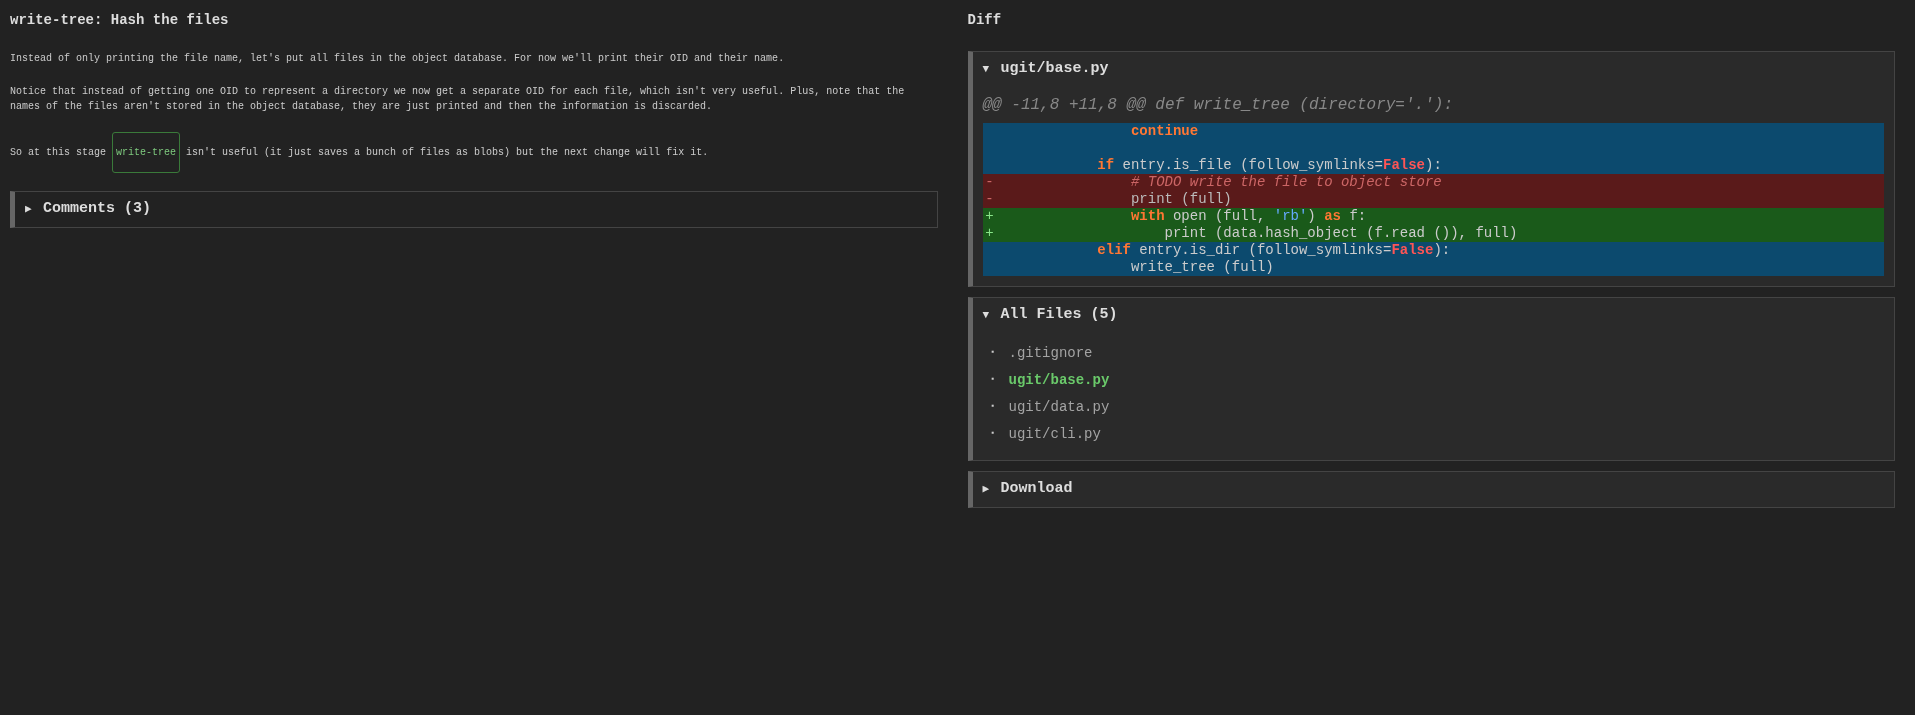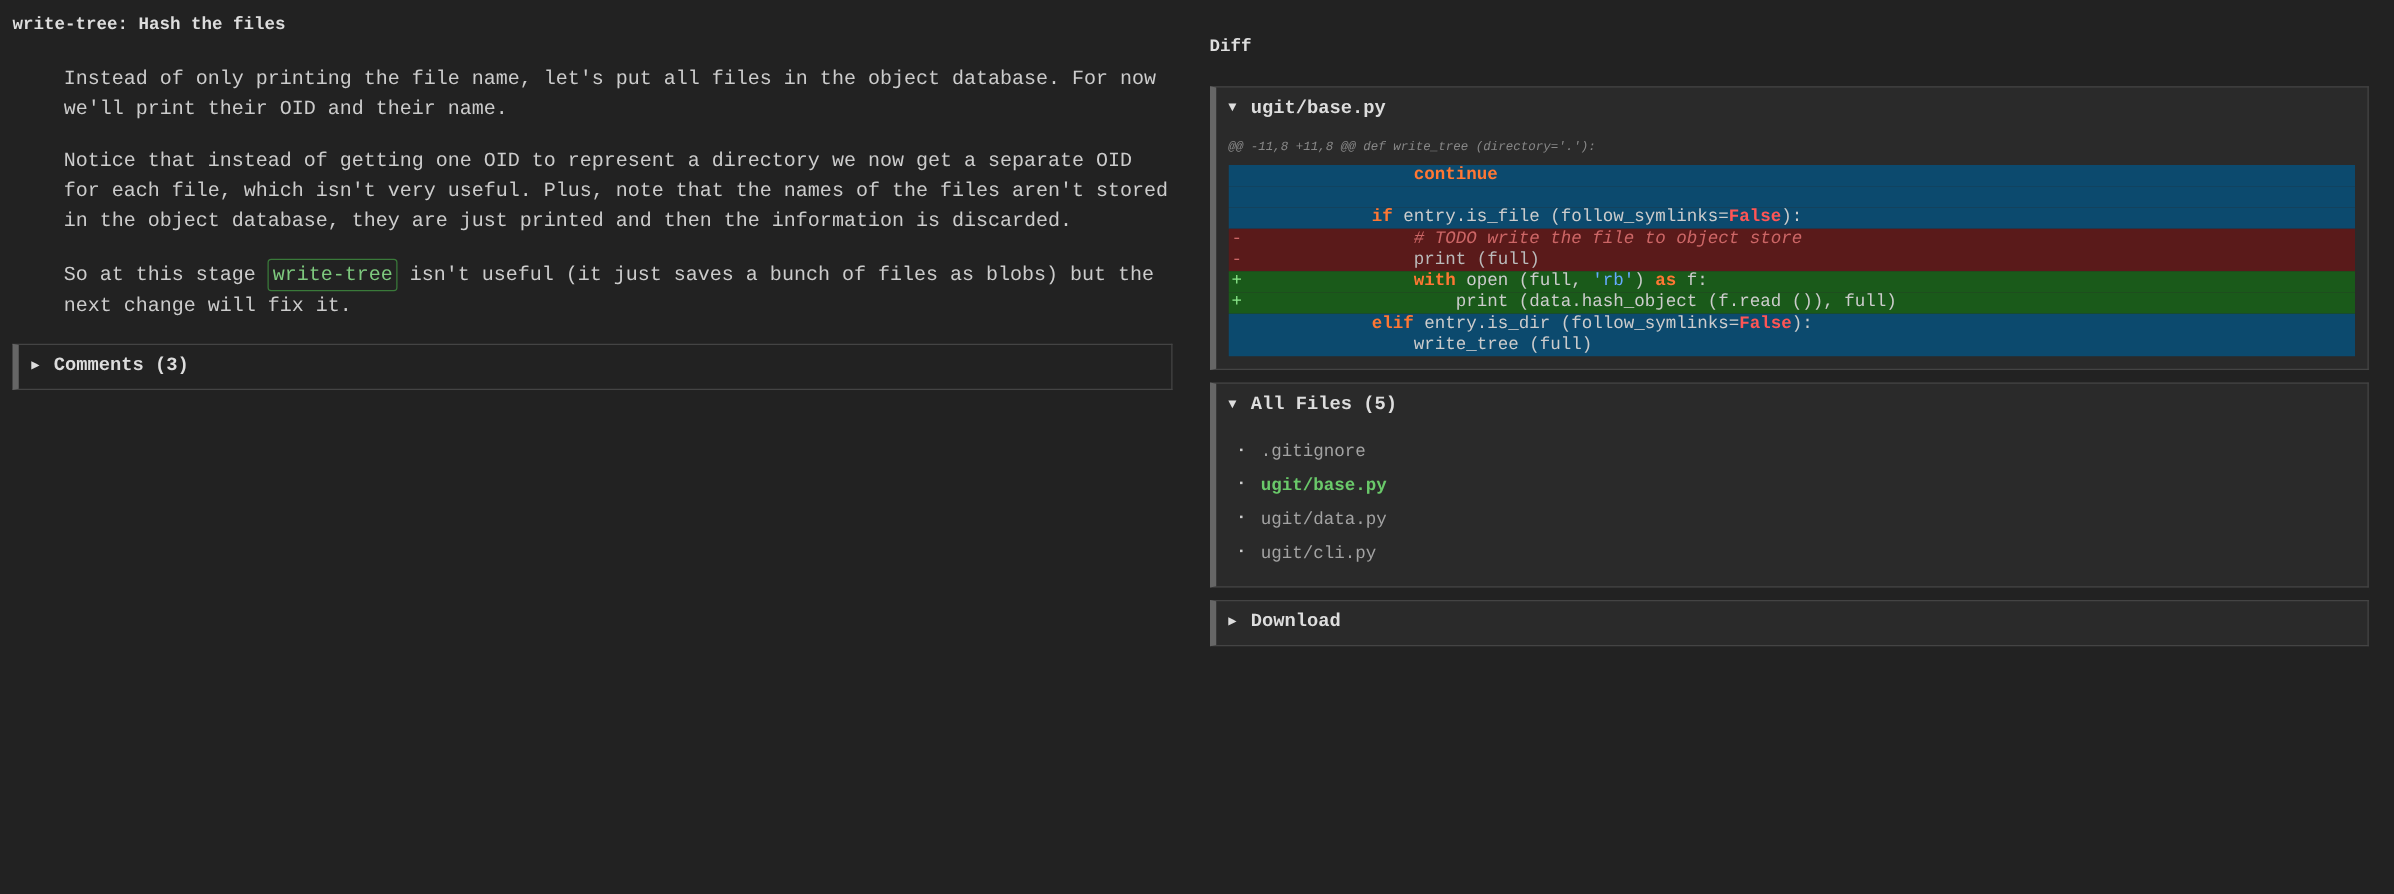--- a/index.html
+++ b/index.html
@@ -13,39 +13,37 @@
       width: 1915px;
       min-height: 715px;
     }
     .left-col {
       width: 50%;
       padding: 10px 20px 10px 10px;
     }
     .right-col {
       width: 50%;
       padding: 10px 20px 10px 10px;
-      margin-top: 18px;
     }
     h2 {
       color: #ddd;
       font-size: 14px;
       font-weight: bold;
       margin-bottom: 20px;
     }
     p {
       color: #ccc;
       margin-bottom: 18px;
-      font-size: 16px;
-      margin-left: 41px;
+      font-size: 10px;
     }
     .kw {
       color: #7ec97e;
       border: 1px solid #3a7a3a;
       border-radius: 3px;
-      padding: 0 3px;
+      padding: 12px 3px;
       display: inline-block;
     }
     .panel {
       background: #2a2a2a;
       border: 1px solid #444;
       border-left: 5px solid #666;
       margin-bottom: 10px;
     }
     .panel summary, .panel-header {
       padding: 6px 10px;
@@ -63,21 +61,21 @@
       display: inline-block;
       width: 12px;
     }
     .panel-body {
       padding: 0;
     }
     .hunk-header {
       color: #888;
       font-style: italic;
       padding: 6px 10px;
-      font-size: 10px;
+      font-size: 16px;
     }
     .code-block {
       font-family: "Courier New", Courier, monospace;
       font-size: 14px;
       margin: 0 10px 10px 10px;
     }
     .line {
       display: flex;
       white-space: pre;
       line-height: 17px;

